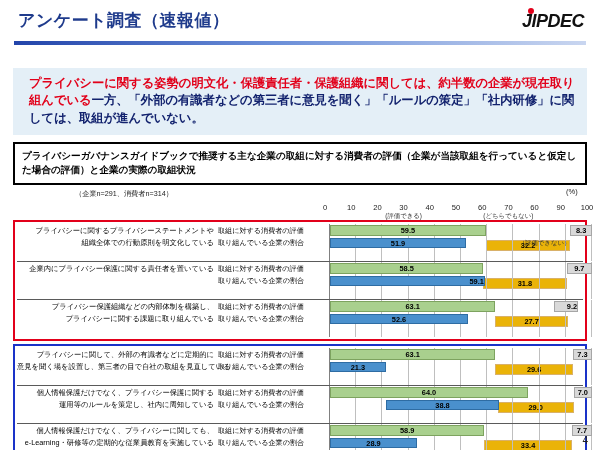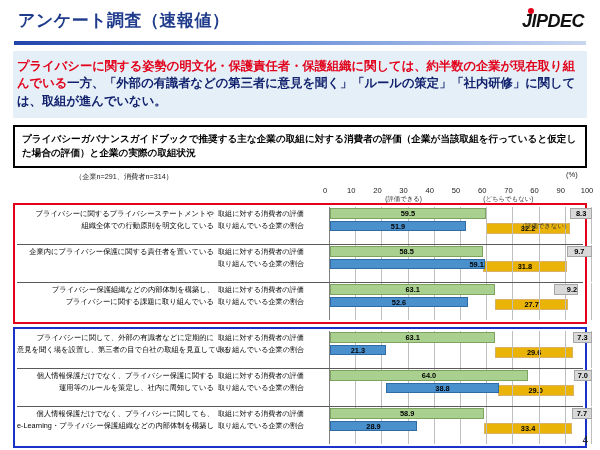--- a/index.html
+++ b/index.html
@@ -28,23 +28,23 @@
     width: 6px; height: 6px; border-radius: 50%;
     background: #E2001A;
   }
   .header-rule {
     position: absolute; left: 14px; right: 14px; top: 41px; height: 4px;
     background: linear-gradient(90deg, #2244AA 0%, #6A8ED8 45%, #C9D6F0 100%);
   }
 
   
   .lead-box {
-    margin: 5px 13px 0 13px;
+    margin: 22px 13px 0 13px;
     background: #E4EFF7;
-    padding: 7px 9px 8px 4px;
+    padding: 7px 9px 8px 16px;
     line-height: 1.42;
     font-size: 12.3px;
     font-weight: bold;
   }
   .lead-box .em { color: #E2001A; }
   .lead-box .pl { color: #12226E; }
 
   
   .section-title {
     margin: 7px 13px 0 13px;
@@ -447,21 +447,21 @@
               <div class="gridline" style="left: 182.4px;"></div>
               <div class="gridline" style="left: 208.6px;"></div>
               <div class="gridline" style="left: 234.8px;"></div>
               <div class="gridline" style="left: 261px;"></div>
               <div class="seg green" style="left: 0px; width: 154.318px;">58.9</div>
               <div class="seg orange" style="left: 154.318px; width: 87.508px;">33.4</div>
               <div class="seg gray" style="left: 241.826px; width: 20.174px;">7.7</div>
             </div>
           </div>
           <div class="qrow">
-            <div class="lbl-left">e-Learning・プライバシー保護組織などの内部体制を構築し</div>
+            <div class="lbl-left">e-Learning・研修等の定期的な従業員教育を実施している</div>
             <div class="lbl-mid">取り組んでいる企業の割合</div>
             <div class="plot">
               <div class="gridline" style="left: 25.2px;"></div>
               <div class="gridline" style="left: 51.4px;"></div>
               <div class="gridline" style="left: 77.6px;"></div>
               <div class="gridline" style="left: 103.8px;"></div>
               <div class="gridline" style="left: 130px;"></div>
               <div class="gridline" style="left: 156.2px;"></div>
               <div class="gridline" style="left: 182.4px;"></div>
               <div class="gridline" style="left: 208.6px;"></div>

